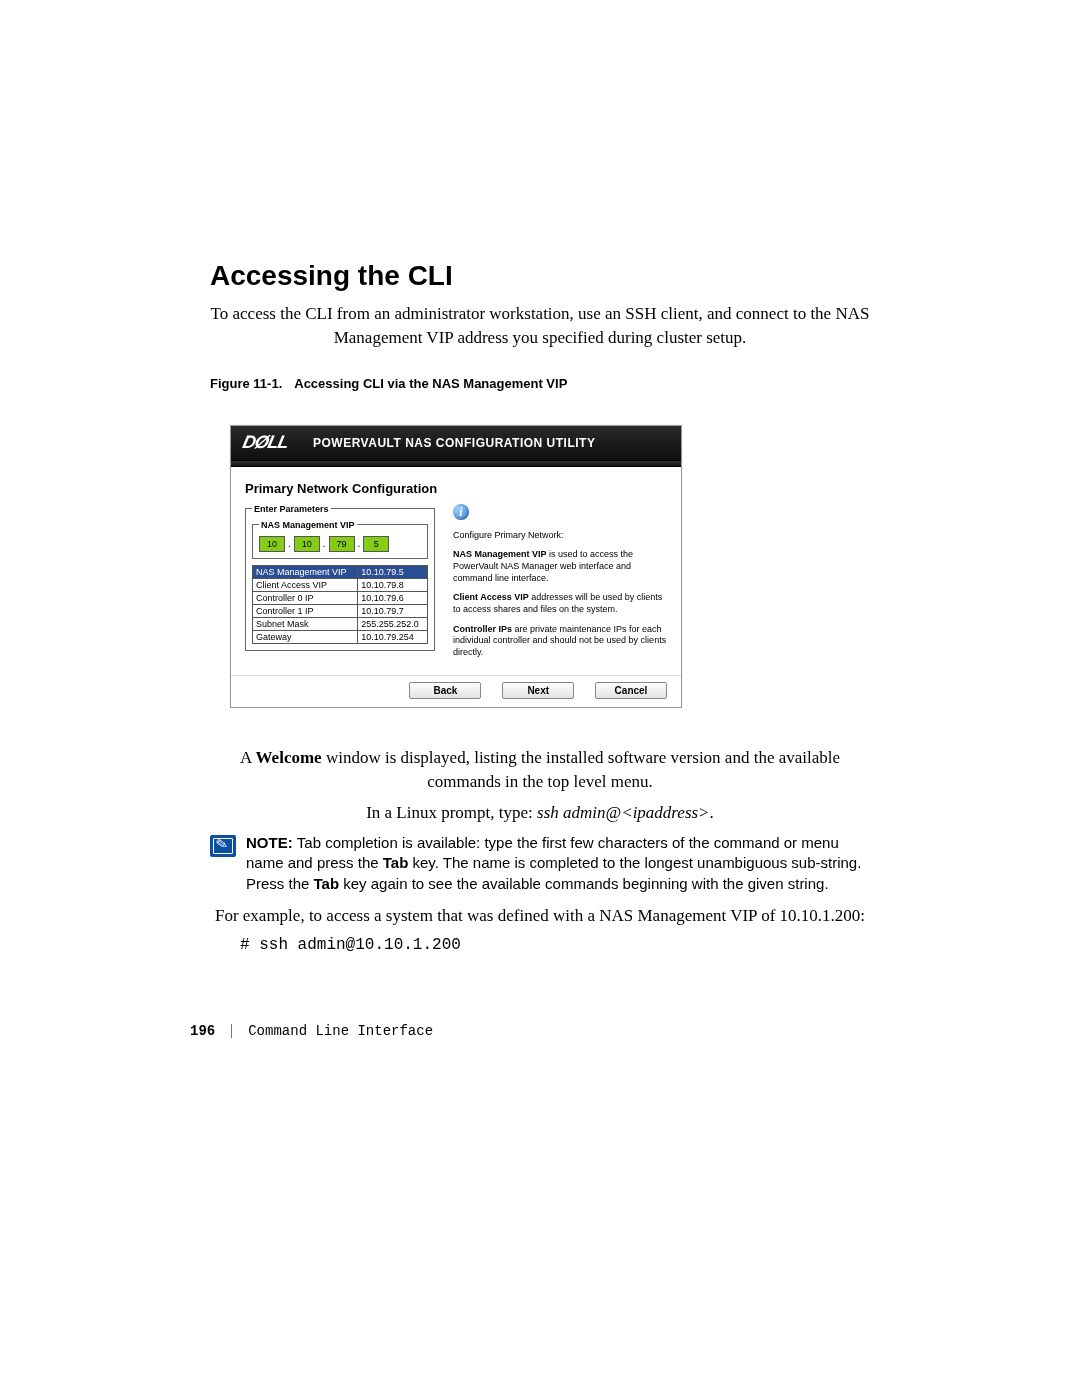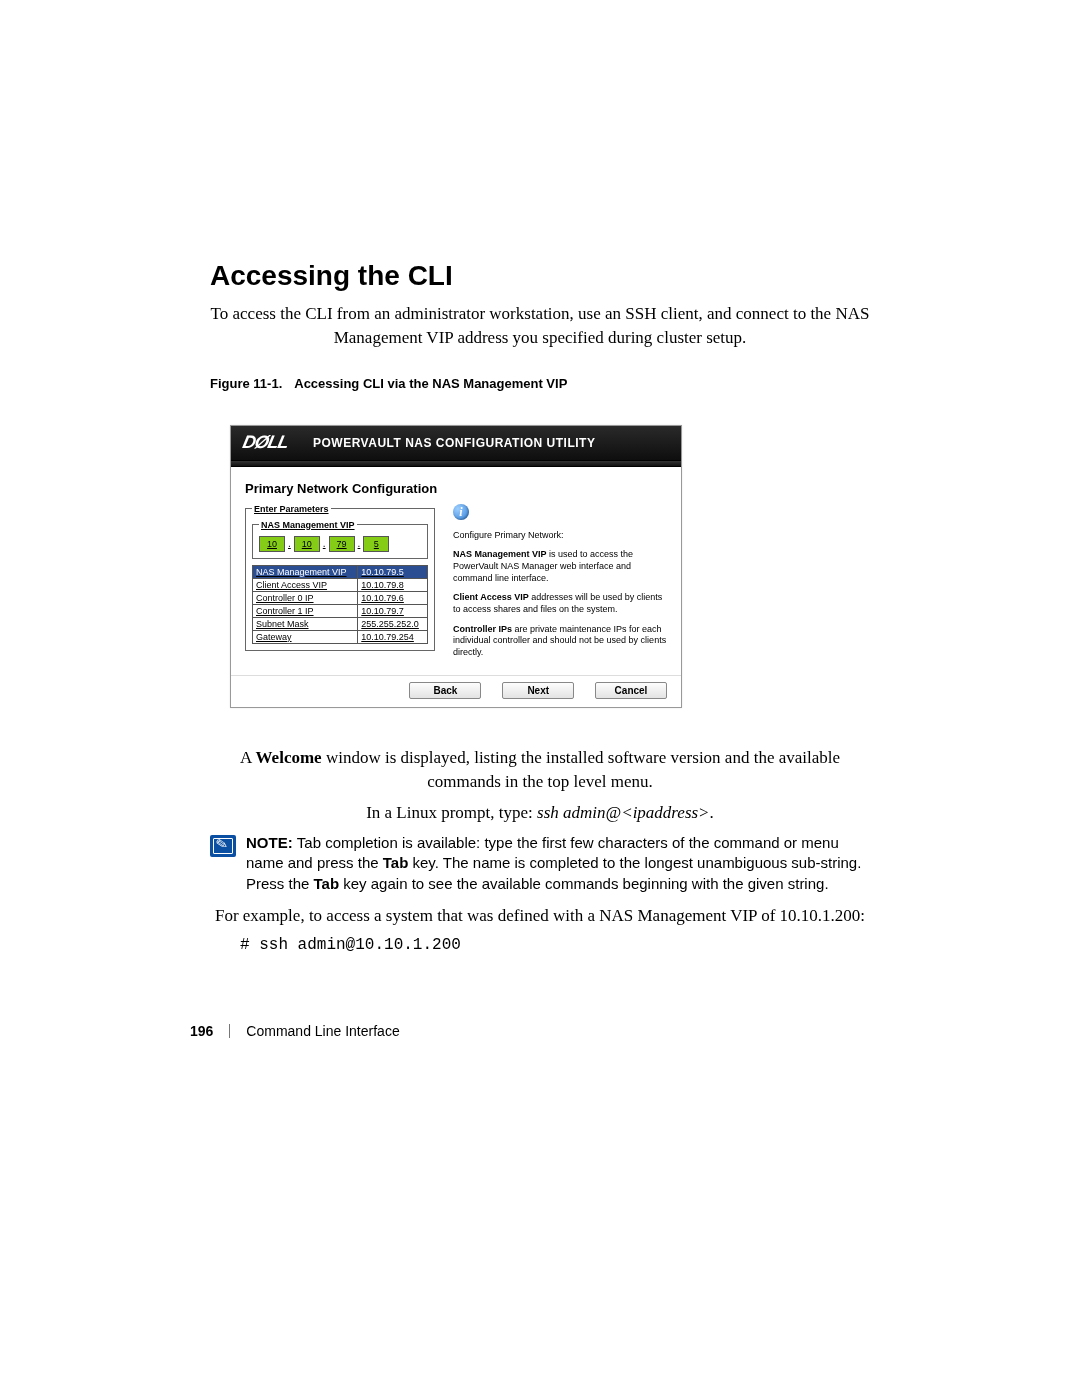--- a/index.html
+++ b/index.html
@@ -85,21 +85,20 @@
     margin-bottom: 8px;
   }
   .ss-cols { display: flex; gap: 18px; }
   .ss-left { flex: 0 0 190px; }
   .ss-right { flex: 1; }
 
   fieldset.enter-params {
     border: 1px solid #666;
     padding: 4px 6px 6px 6px;
     margin: 0;
-    text-decoration: underline;
   }
   fieldset.enter-params > legend {
     font-size: 9px;
     font-weight: bold;
     padding: 0 2px;
   }
   fieldset.vip {
     border: 1px solid #666;
     padding: 6px 6px;
     margin: 2px 0 6px 0;
@@ -206,21 +205,21 @@
   .mono {
     font-family: "Courier New", Courier, monospace;
     font-size: 16px;
     margin: 4px 0 16px 30px;
   }
 
   .page-footer {
     position: absolute;
     left: 190px;
     bottom: 358px;
-    font-family: Liberation Sans, sans-serif;
+    font-family: Liberation Mono, monospace;
     font-size: 14px;
     display: flex;
     align-items: center;
     gap: 16px;
     justify-content: center;
   }
   .page-footer .pnum { font-weight: bold; }
   .page-footer .sep {
     width: 1px; height: 14px; background: #777;
   }

